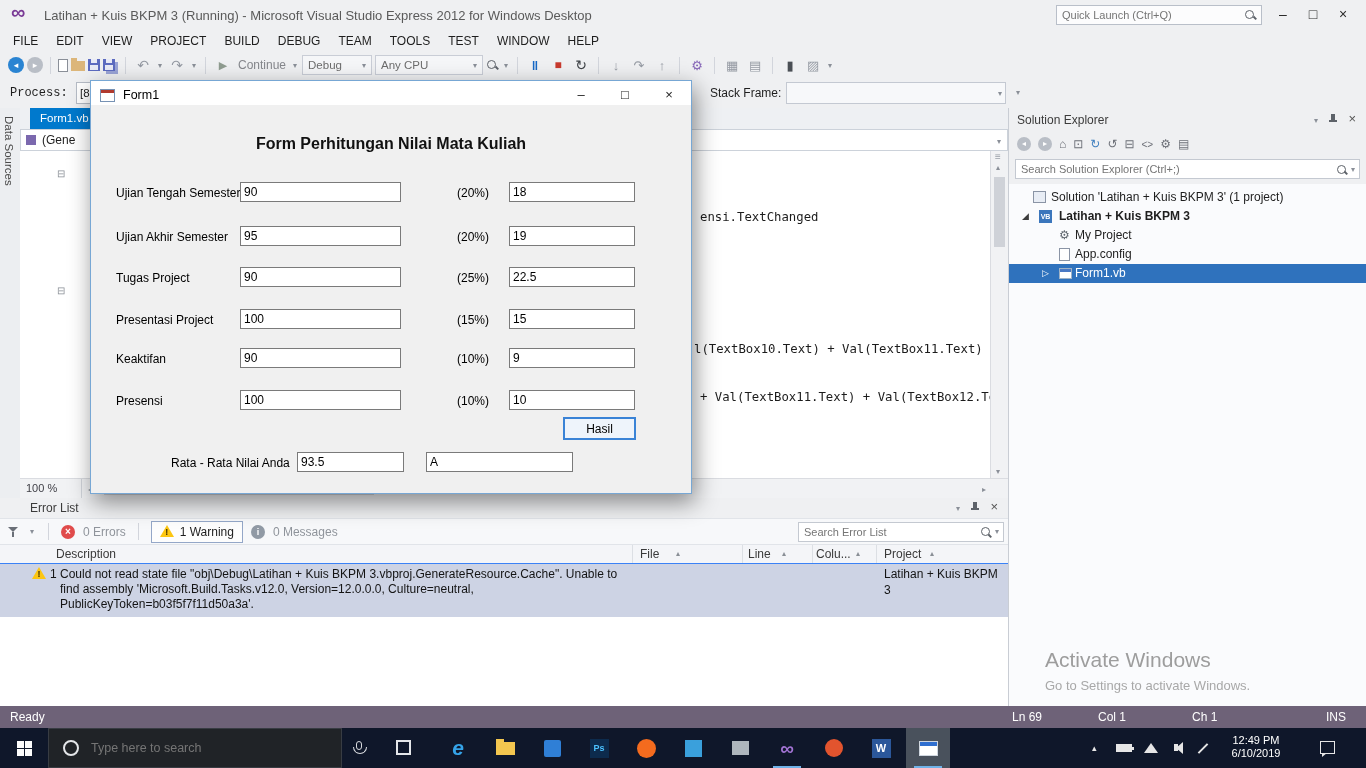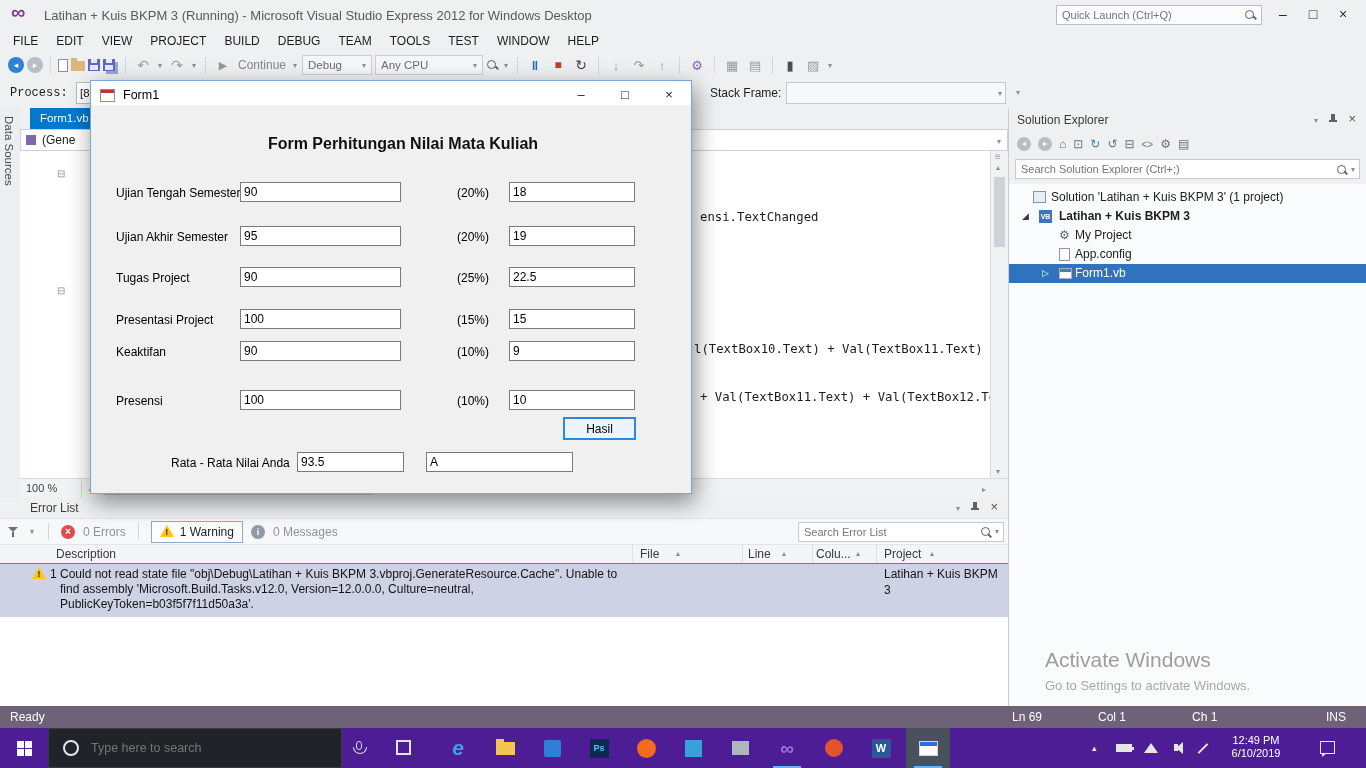--- a/index.html
+++ b/index.html
@@ -114,21 +114,21 @@
   
   .watermark{position:absolute;left:1045px;top:648px;z-index:5;}
   .wm1{font-size:21px;color:#9d9d9d;}
   .wm2{font-size:13px;color:#a8a8a8;margin-top:6px;}
 
   
   .statusbar{position:absolute;left:0;top:706px;width:1366px;height:22px;background:#6e6278;color:#fff;font-size:12px;}
   .statusbar span{position:absolute;top:4px;}
 
   
-  .taskbar{position:absolute;left:0;top:728px;width:1366px;height:40px;background:#4c1d95;}
+  .taskbar{position:absolute;left:0;top:728px;width:1366px;height:40px;background:#0f172a;}
   .winlogo{position:absolute;left:17px;top:13px;width:7px;height:7px;background:#fdfdfd;box-shadow:8px 0 #fdfdfd,0 8px #fdfdfd,8px 8px #fdfdfd;}
   .tk-search{position:absolute;left:48px;top:0;width:294px;height:40px;background:#202327;border:1px solid #383c43;display:flex;align-items:center;}
   .ring{width:16px;height:16px;border:2px solid #e4e6e9;border-radius:50%;margin-left:14px;}
   .tk-search input{flex:1;border:0;background:transparent;font-size:12.5px;color:#9fa4ab;padding-left:12px;}
   .mic{position:relative;width:6px;height:9px;border:1px solid #d8dade;border-radius:3px;}
   .mic::after{content:"";position:absolute;left:-4px;top:5px;width:12px;height:6px;border:1px solid #d8dade;border-top:0;border-radius:0 0 7px 7px;}
   .taskview{width:15px;height:15px;border:2px solid #e4e6e9;}
   .tk-app{position:absolute;top:0;width:44px;height:40px;display:flex;align-items:center;justify-content:center;}
   .tk-app.running::after{content:"";position:absolute;left:8px;right:8px;bottom:0;height:2px;background:#6fb2e8;}
   .tk-app.active{background:#49515c;}
@@ -158,21 +158,21 @@
   .ac::after{content:"";position:absolute;left:1px;bottom:-4px;border-left:0 solid transparent;border-right:5px solid transparent;border-top:4px solid #e6e6e6;}
 
   
   #form1{position:absolute;left:90px;top:80px;width:602px;height:414px;background:#f0f0f0;border:1px solid #77a7d4;box-shadow:3px 8px 22px rgba(0,0,0,0.45);z-index:40;}
   .dlg-titlebar{position:absolute;left:0;top:0;right:0;height:24px;background:#fff;}
   .dlg-ico{position:absolute;left:9px;top:8px;width:15px;height:13px;background:#fff;border:1px solid #7792b4;}
   .dlg-ico::before{content:"";display:block;height:3px;background:#b03a2e;}
   .dlg-title{position:absolute;left:32px;top:7px;font-size:12.5px;color:#000;}
   .dlg-btn{position:absolute;top:0;width:44px;height:28px;line-height:27px;text-align:center;font-size:13px;color:#1b1b1b;}
   .dlg-body{position:absolute;left:0;top:28px;right:0;bottom:0;background:#f0f0f0;}
-  .dlg-heading{position:absolute;left:0;top:26px;width:100%;text-align:center;font-size:16px;font-weight:bold;color:#111;margin-left:12px;}
+  .dlg-heading{position:absolute;left:0;top:26px;width:100%;text-align:center;font-size:16px;font-weight:bold;color:#111;}
   .frow{position:absolute;left:0;right:0;height:22px;}
   .flabel{position:absolute;left:25px;top:4px;font-size:12px;color:#000;}
   .fpct{position:absolute;left:352px;top:4px;width:60px;text-align:center;font-size:12px;color:#000;}
   .fbox{position:absolute;height:20px;border:1px solid #7a7a7a;background:#fff;font-size:12px;padding:0 3px;color:#000;}
   .fbox.score{left:149px;width:161px;}
   .fbox.result{left:418px;width:126px;}
   .hasil{position:absolute;left:472px;top:308px;width:73px;height:23px;background:#eef4fb;border:2px solid #3a83d6;font-size:12px;color:#000;font-family:"Liberation Sans",sans-serif;}
   .avg-label{position:absolute;left:80px;top:347px;font-size:12px;color:#000;}
 </style>
 </head>
@@ -488,21 +488,21 @@
         <input class="fbox score" value="90" style="">
         <span class="fpct">(25%)</span>
         <input class="fbox result" value="22.5" style="">
       </div>
       <div class="frow" style="top:200px;">
         <span class="flabel">Presentasi Project</span>
         <input class="fbox score" value="100" style="">
         <span class="fpct">(15%)</span>
         <input class="fbox result" value="15" style="">
       </div>
-      <div class="frow" style="top:232px;">
+      <div class="frow" style="top:239px;">
         <span class="flabel">Keaktifan</span>
         <input class="fbox score" value="90" style="">
         <span class="fpct">(10%)</span>
         <input class="fbox result" value="9" style="">
       </div>
       <div class="frow" style="top:281px;">
         <span class="flabel">Presensi</span>
         <input class="fbox score" value="100" style="">
         <span class="fpct">(10%)</span>
         <input class="fbox result" value="10" style="">

